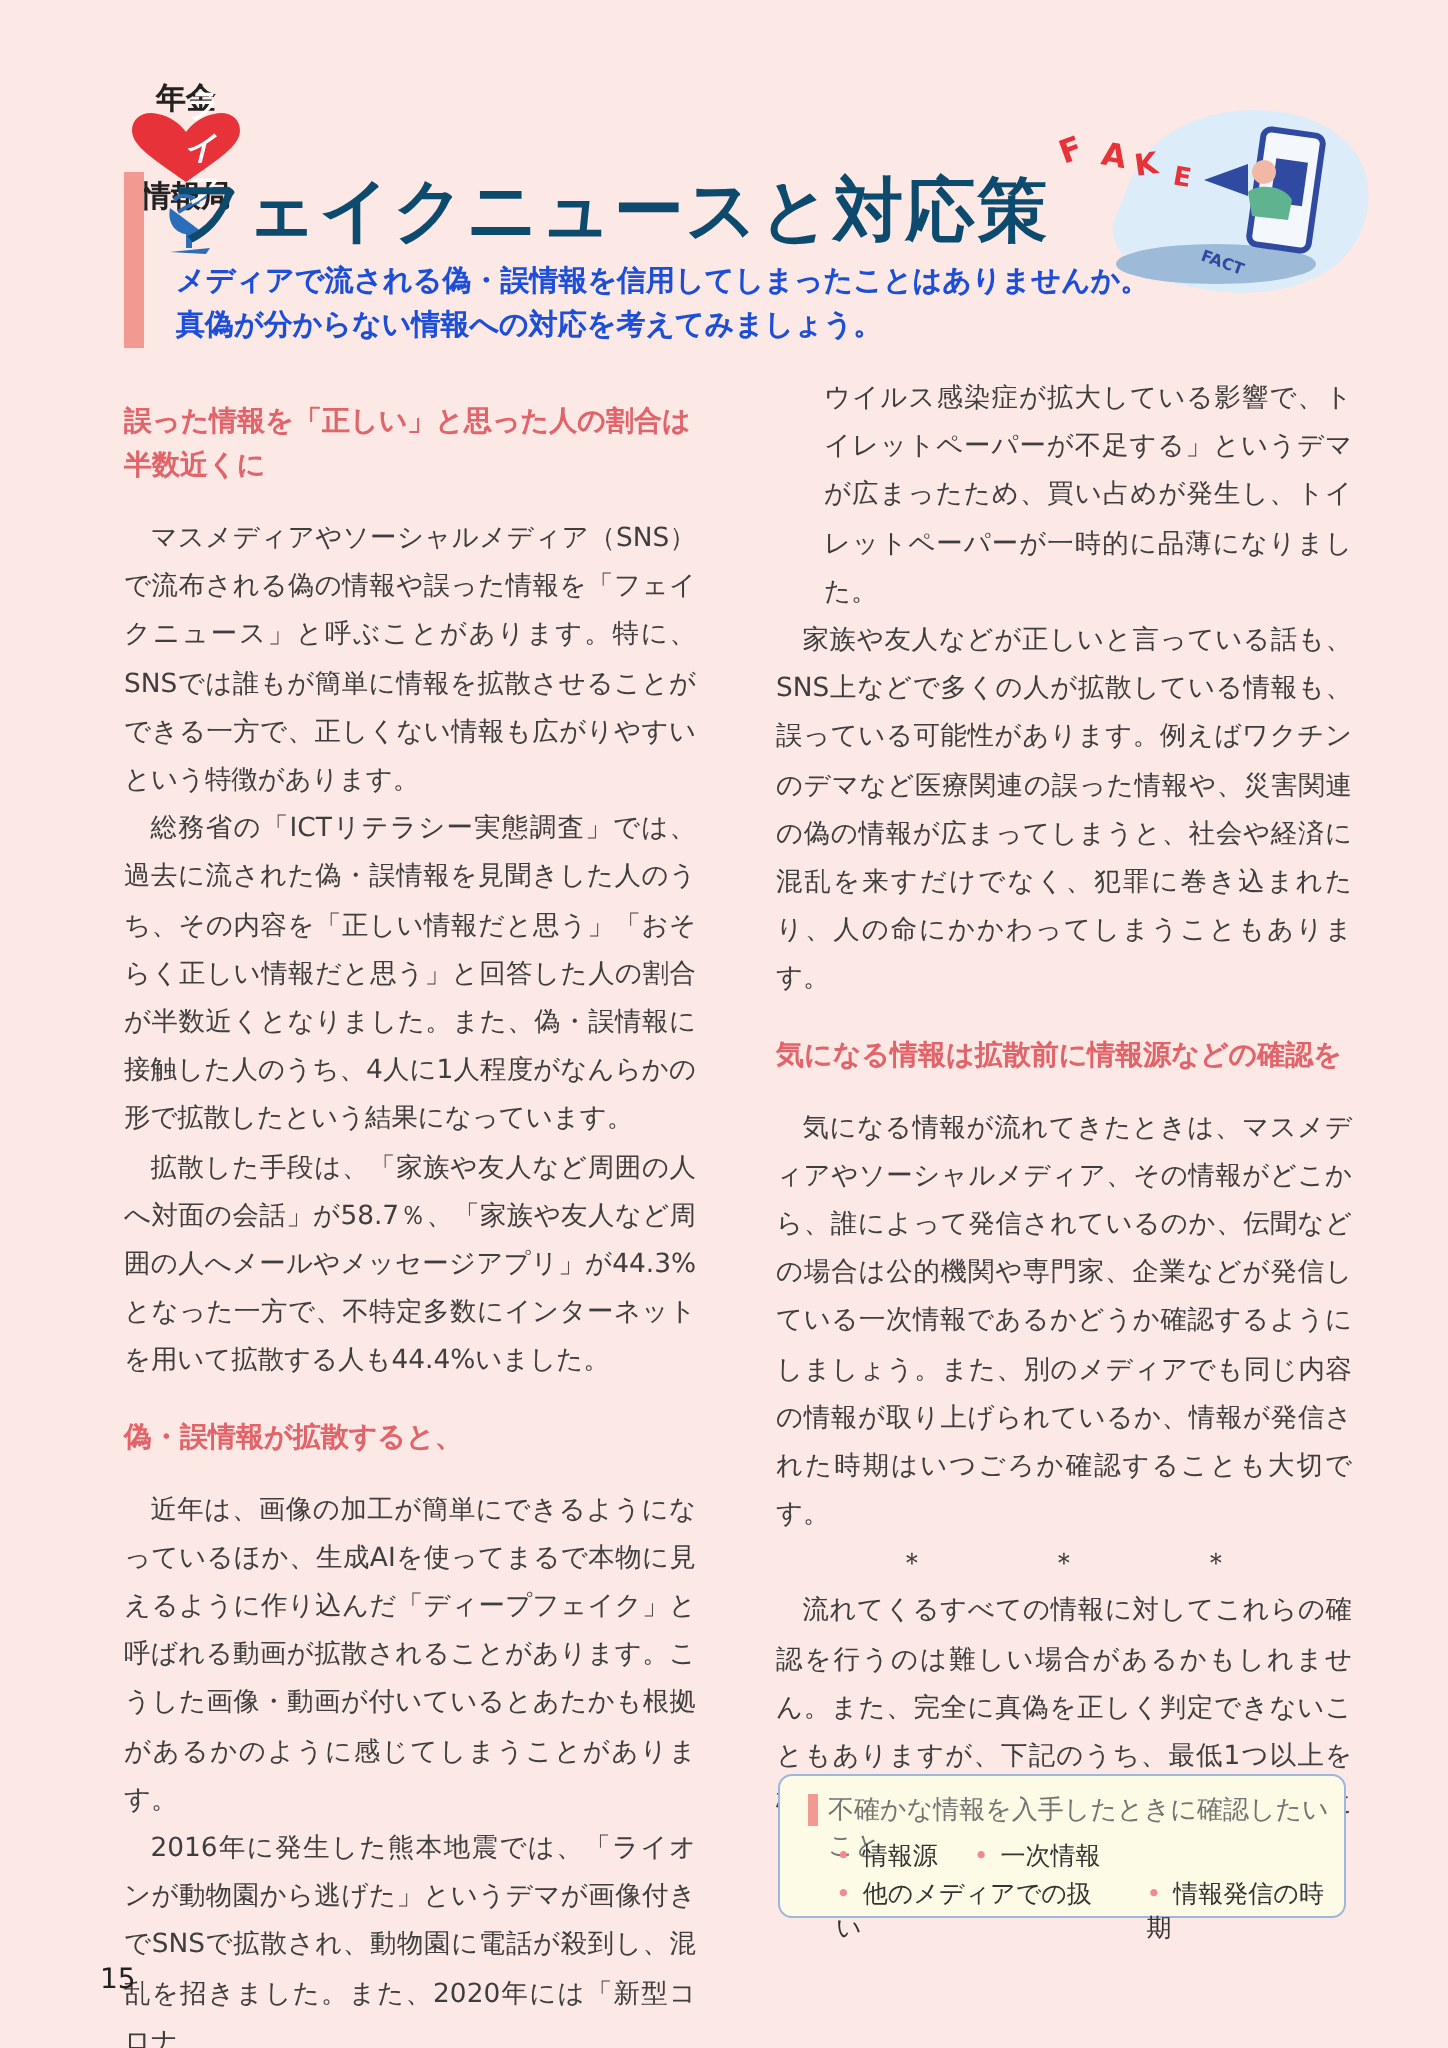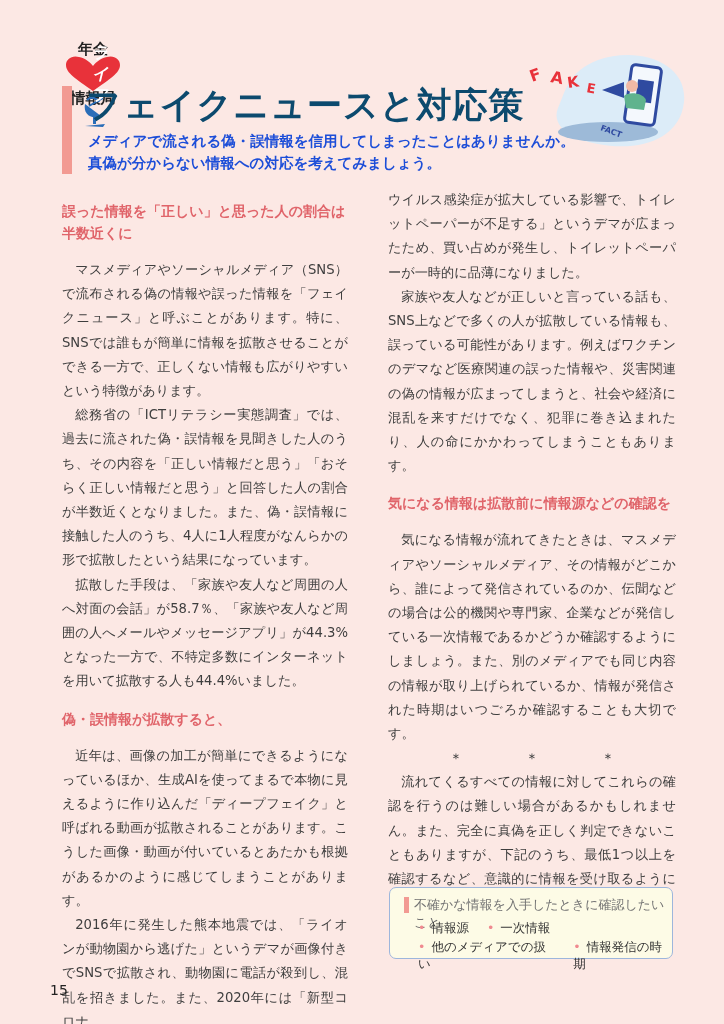--- a/index.html
+++ b/index.html
@@ -31,21 +31,21 @@
   }
   .lead {
     position: absolute; left: 88px; top: 130px; font-size: 14.5px; font-weight: bold; color: #1d4ed8; line-height: 22px;
   }
   .illus { position: absolute; left: 528px; top: 52px; }
 
   .col { position: absolute; font-size: 13.2px; line-height: 24.2px; color: #3e3e3e; }
   .col.left { left: 62px; top: 200px; width: 286px; }
   .col.right { left: 388px; top: 188px; width: 288px; }
   .col p { margin: 0; text-indent: 1em; text-align: justify; }
-  .col p.noindent { text-indent: 0; }
+  .col p.noindent { text-indent: 0; margin-left: 24px; }
   .col h3 {
     margin: 0; font-size: 14px; line-height: 22px; color: #e0646a; font-weight: bold;
   }
   .col h3.mt { margin-top: 14px; margin-bottom: 14px; }
   .col h3.first { margin-bottom: 14px; }
   .stars { display: flex; justify-content: space-around; padding: 0 30px; font-size: 14px; line-height: 24px; }
 
   .checkbox {
     position: absolute; left: 389px; top: 887px; width: 282px; height: 70px;
     background: #fdfbe6; border: 1.5px solid #9db6dc; border-radius: 7px;

